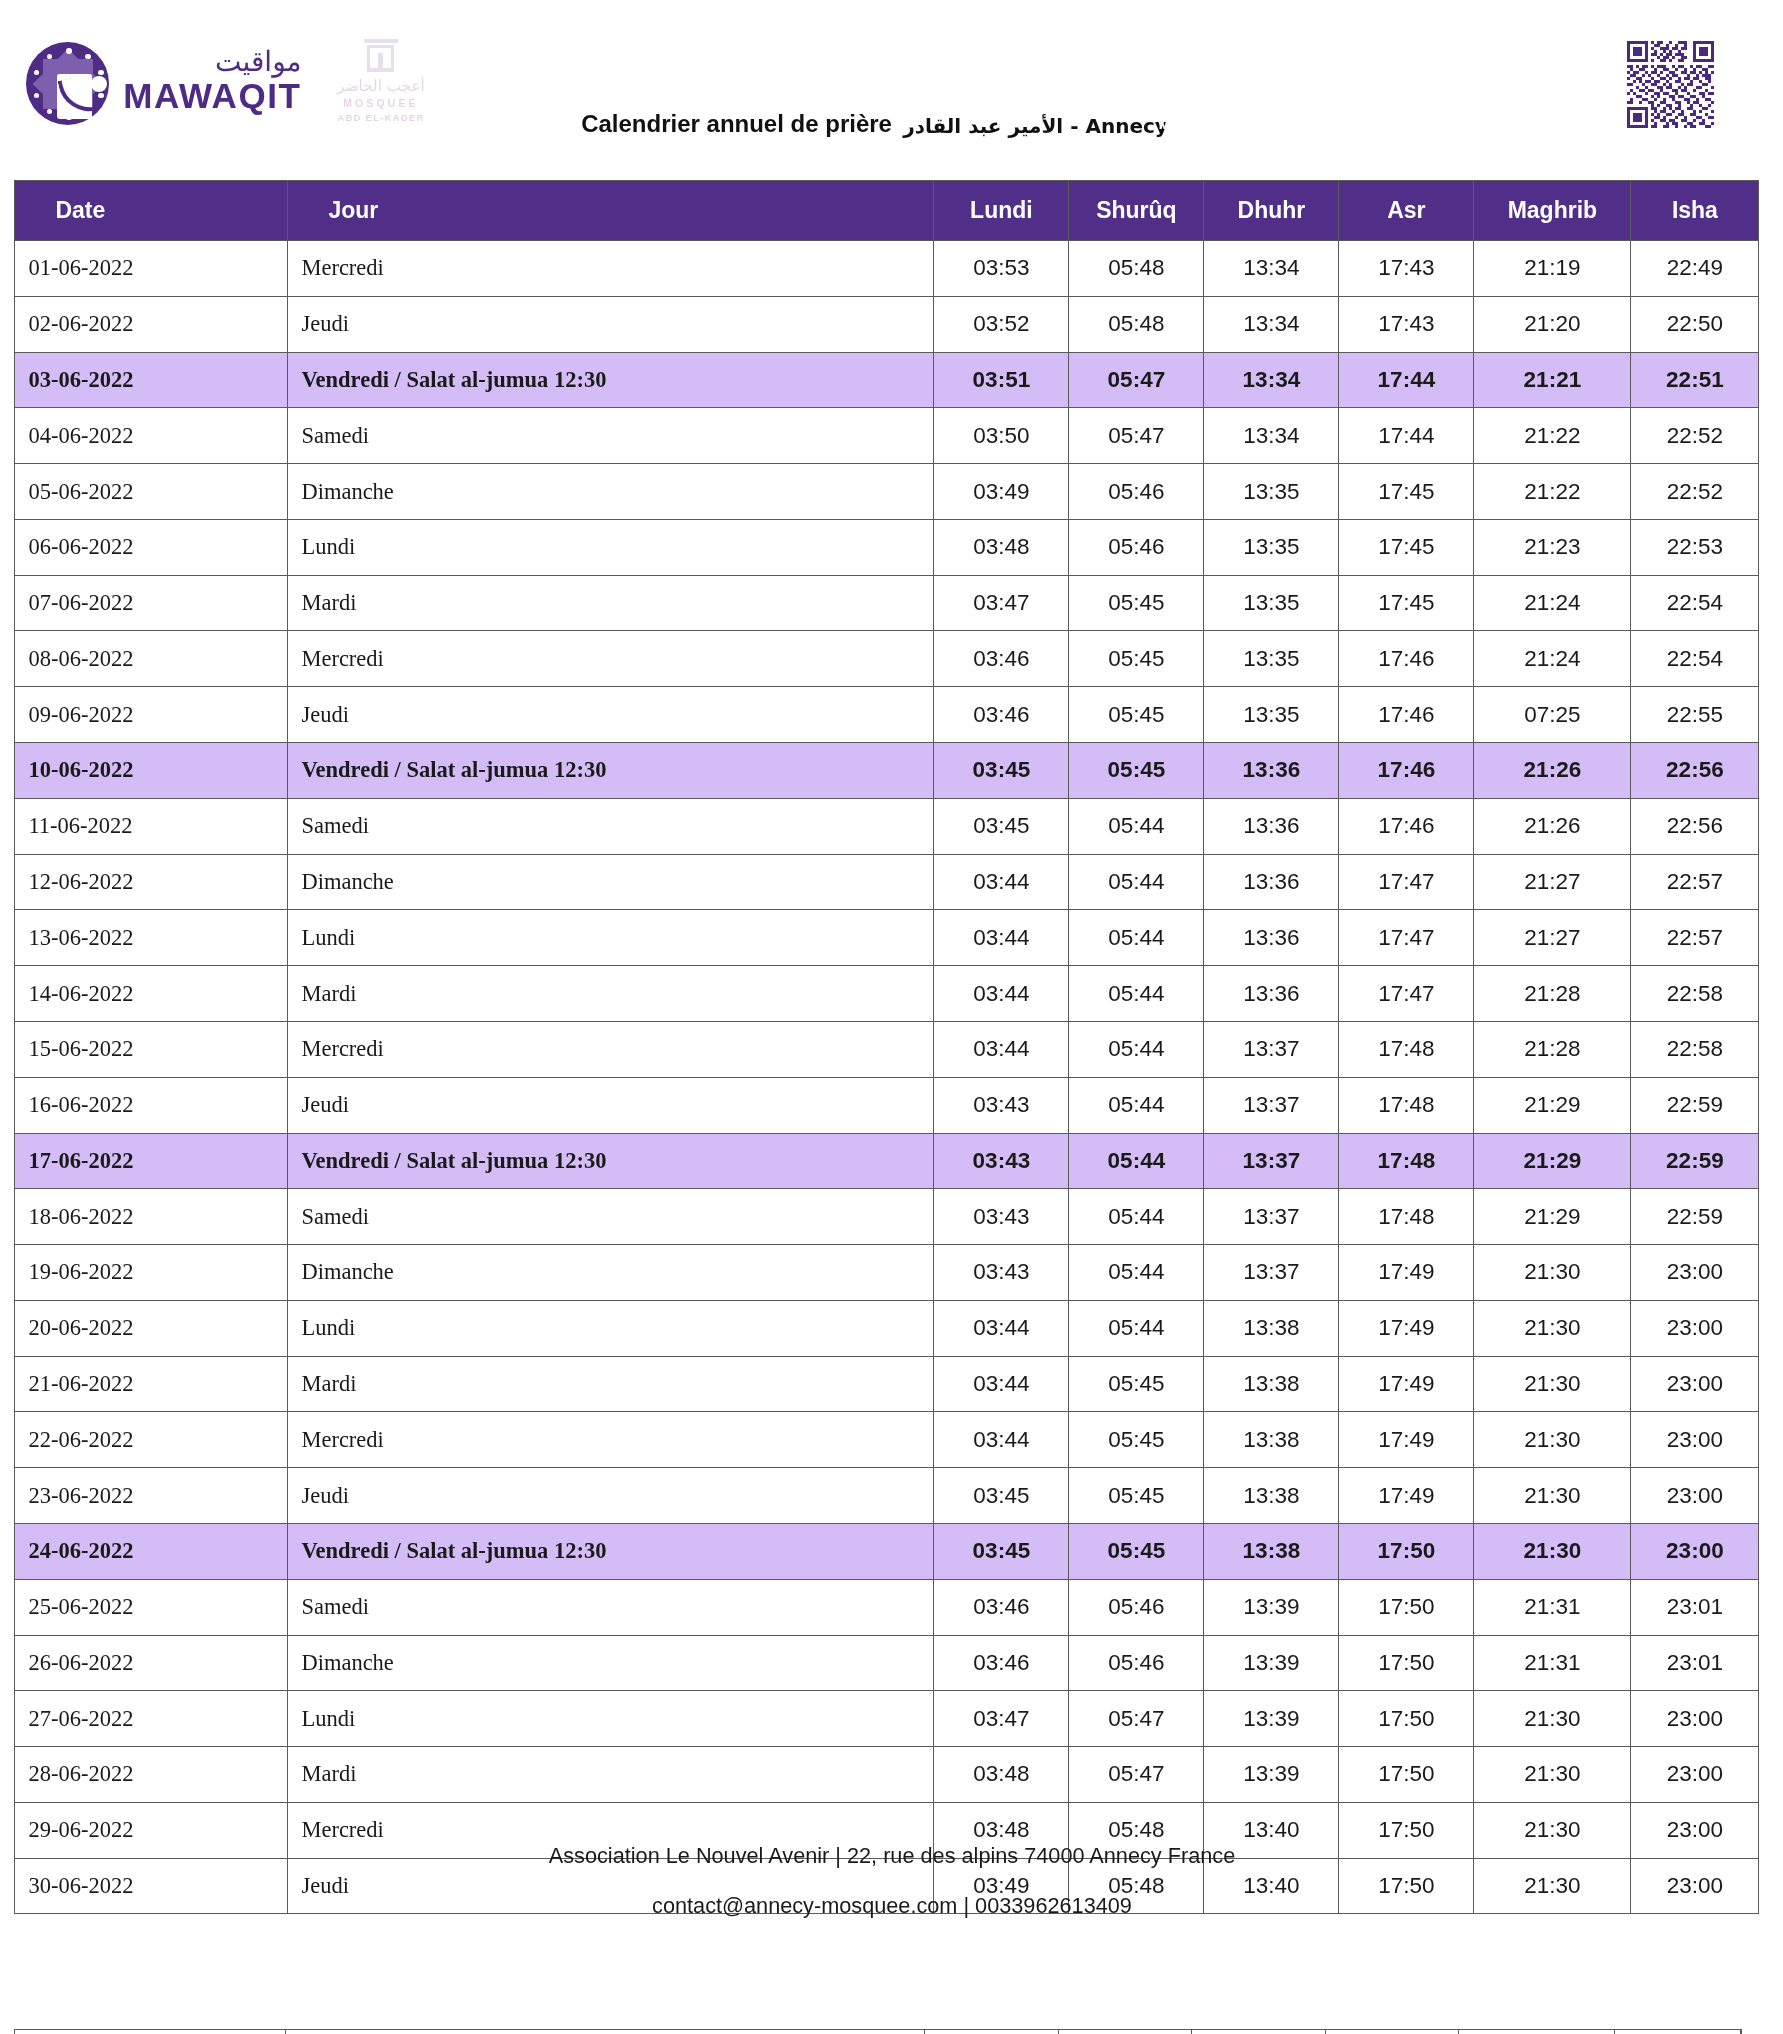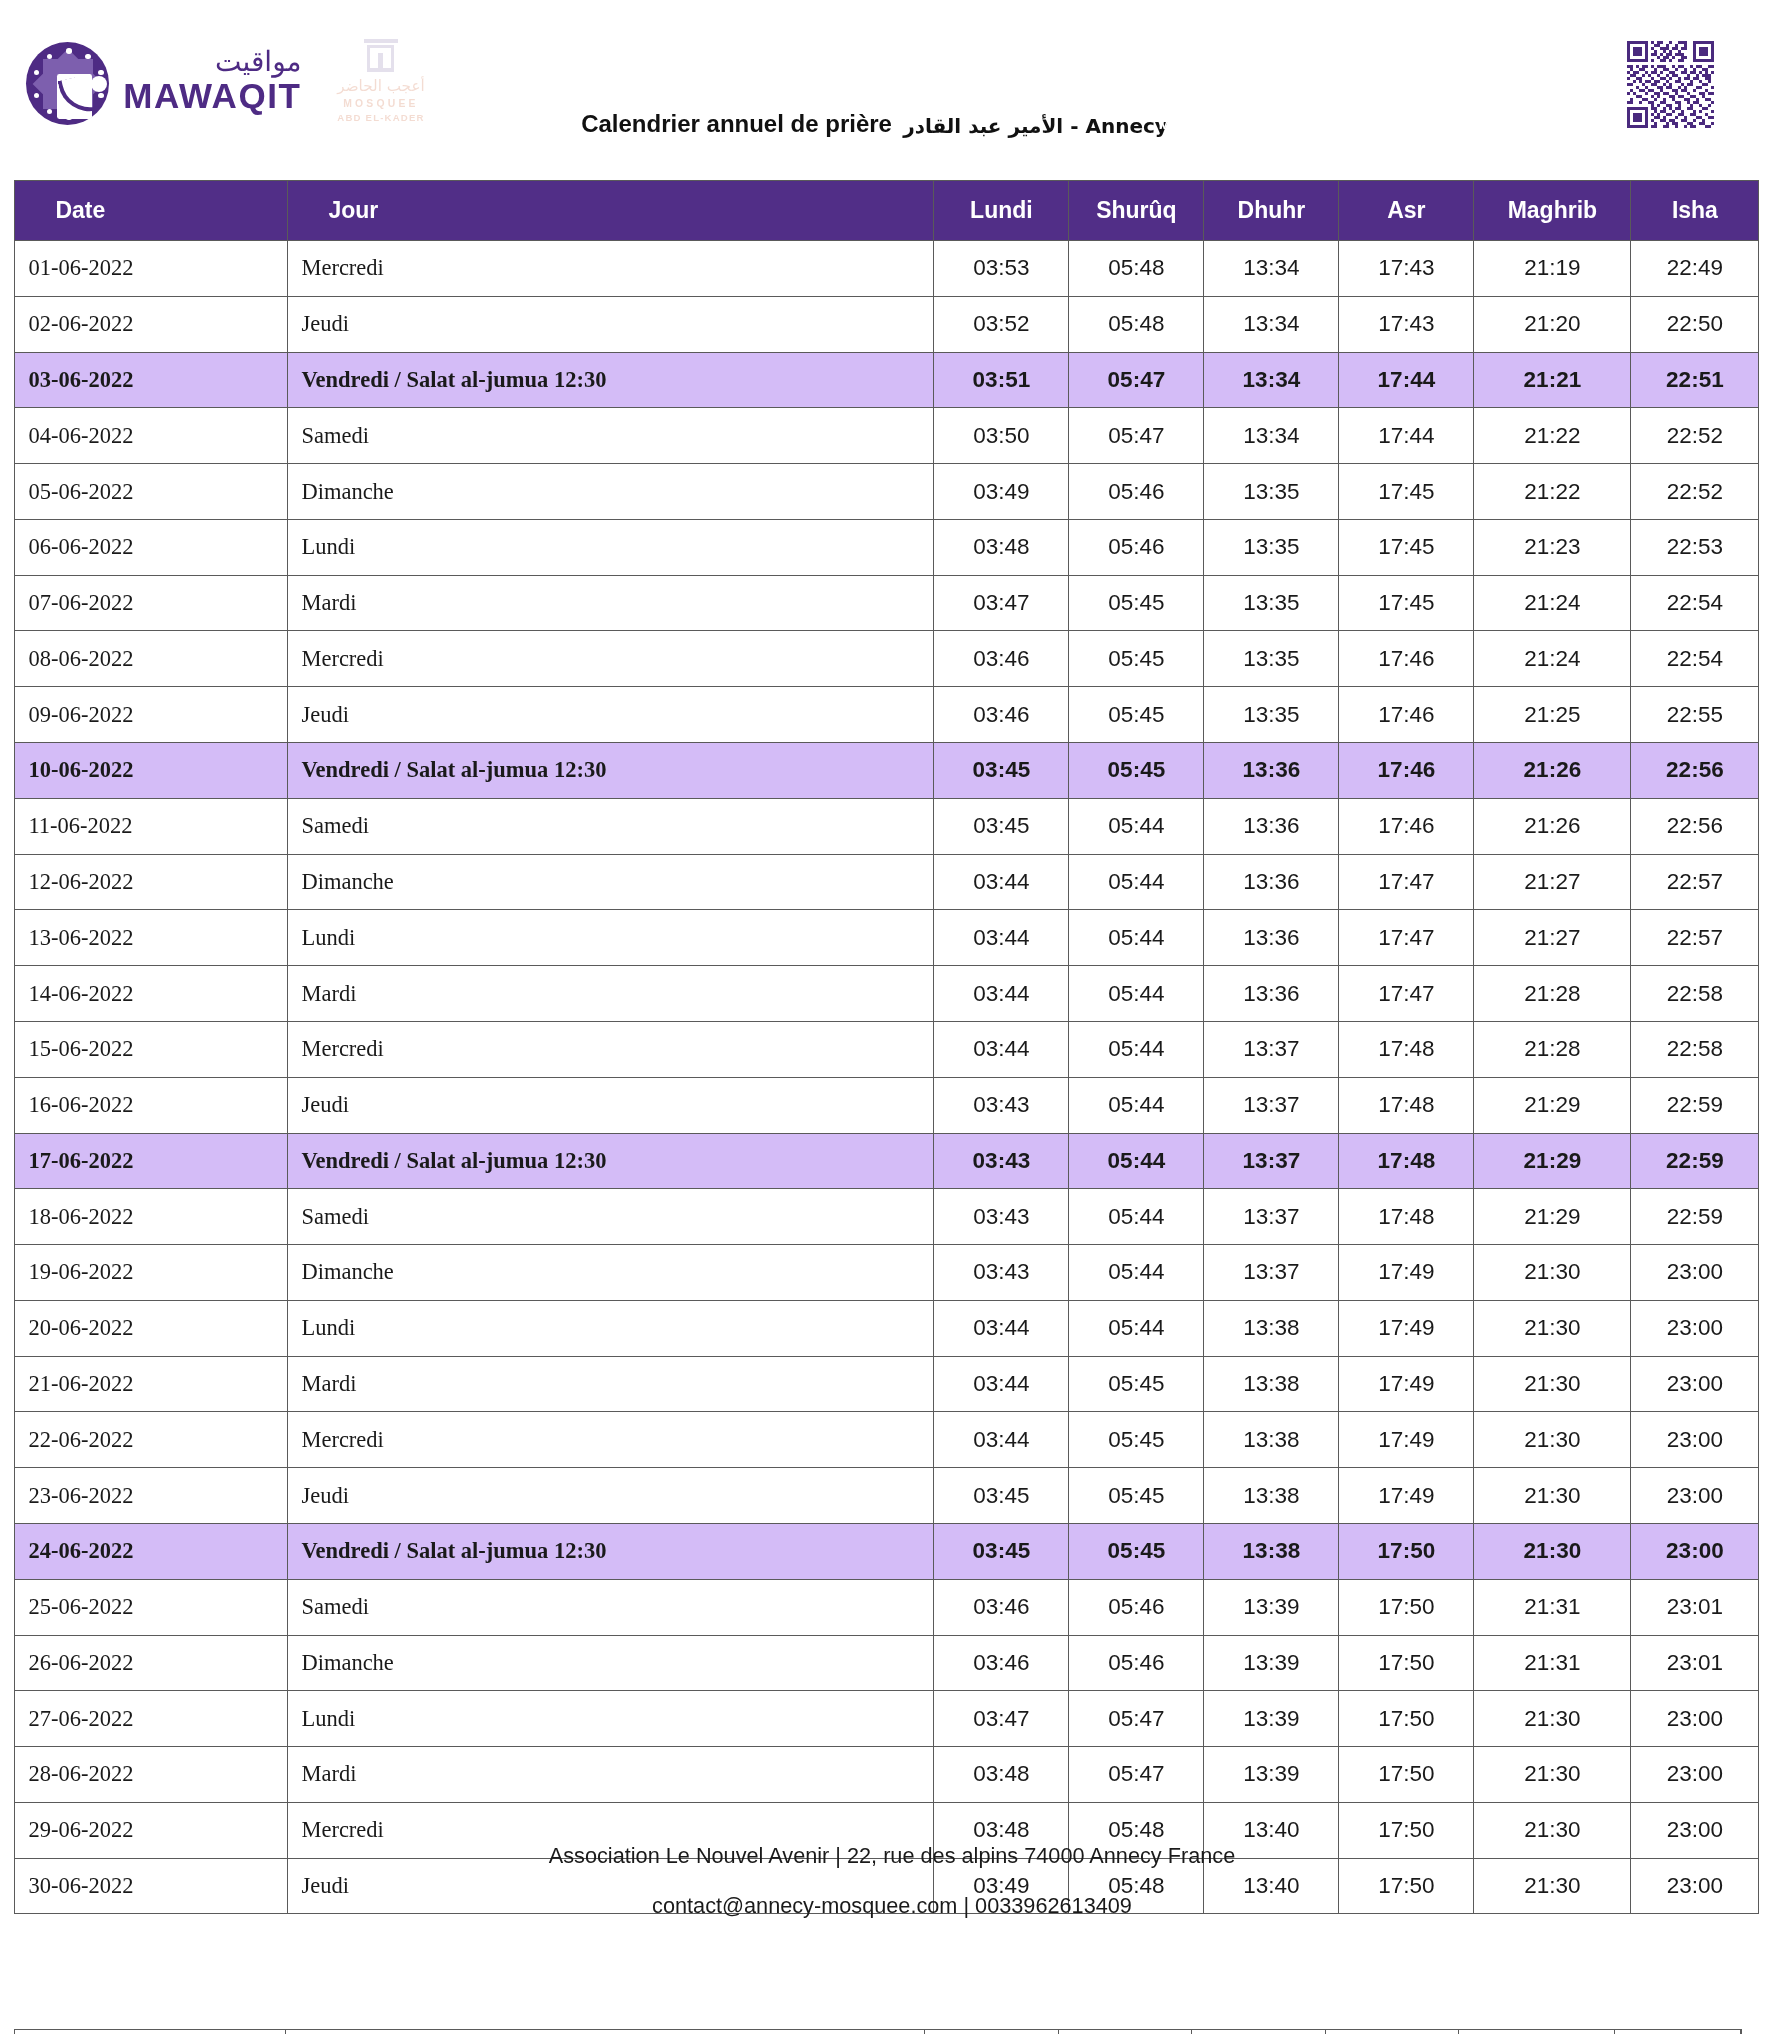--- a/index.html
+++ b/index.html
@@ -103,21 +103,21 @@
     letter-spacing: 1.6px; line-height: 1.05; margin-top: 1.6px;
   }
 
   
   .mosque-watermark {
     position: absolute; left: 321px; top: 21px;
     width: 120px; height: 92px;
     opacity: 0.18;
     display: flex; flex-direction: column;
     align-items: center; justify-content: flex-start;
-    color: #c2410c;
+    color: #701a75;
   }
   .mosque-watermark .m-icon {
     width: 34px; height: 37px; position: relative;
   }
   .mosque-watermark .m-icon .roof {
     position: absolute; left: 0; top: 0; width: 34px; height: 4.8px;
     background: #6f5b9c;
   }
   .mosque-watermark .m-icon .body {
     position: absolute; left: 3.2px; top: 6.4px; width: 27px; height: 27px;
@@ -686,21 +686,21 @@
             <td>21:24</td>
             <td>22:54</td>
           </tr>
           <tr>
             <td class="c-date">09-06-2022</td>
             <td class="c-jour">Jeudi</td>
             <td>03:46</td>
             <td>05:45</td>
             <td>13:35</td>
             <td>17:46</td>
-            <td>21:25</td>
+            <td>07:25</td>
             <td>22:55</td>
           </tr>
           <tr class="friday">
             <td class="c-date">10-06-2022</td>
             <td class="c-jour">Vendredi / Salat al-jumua 12:30</td>
             <td>03:45</td>
             <td>05:45</td>
             <td>13:36</td>
             <td>17:46</td>
             <td>21:26</td>

